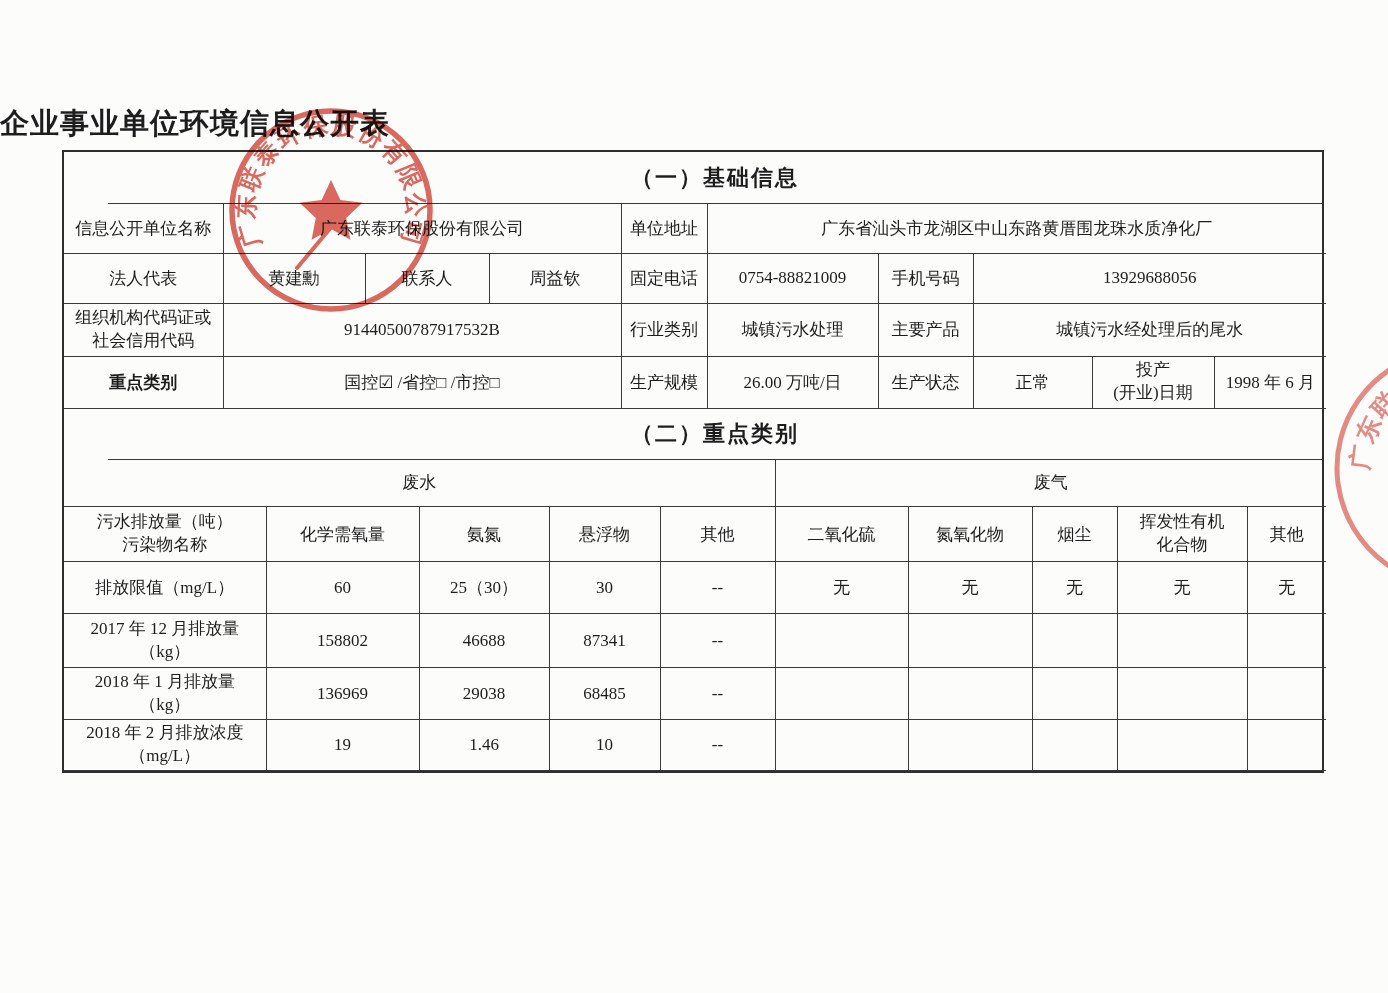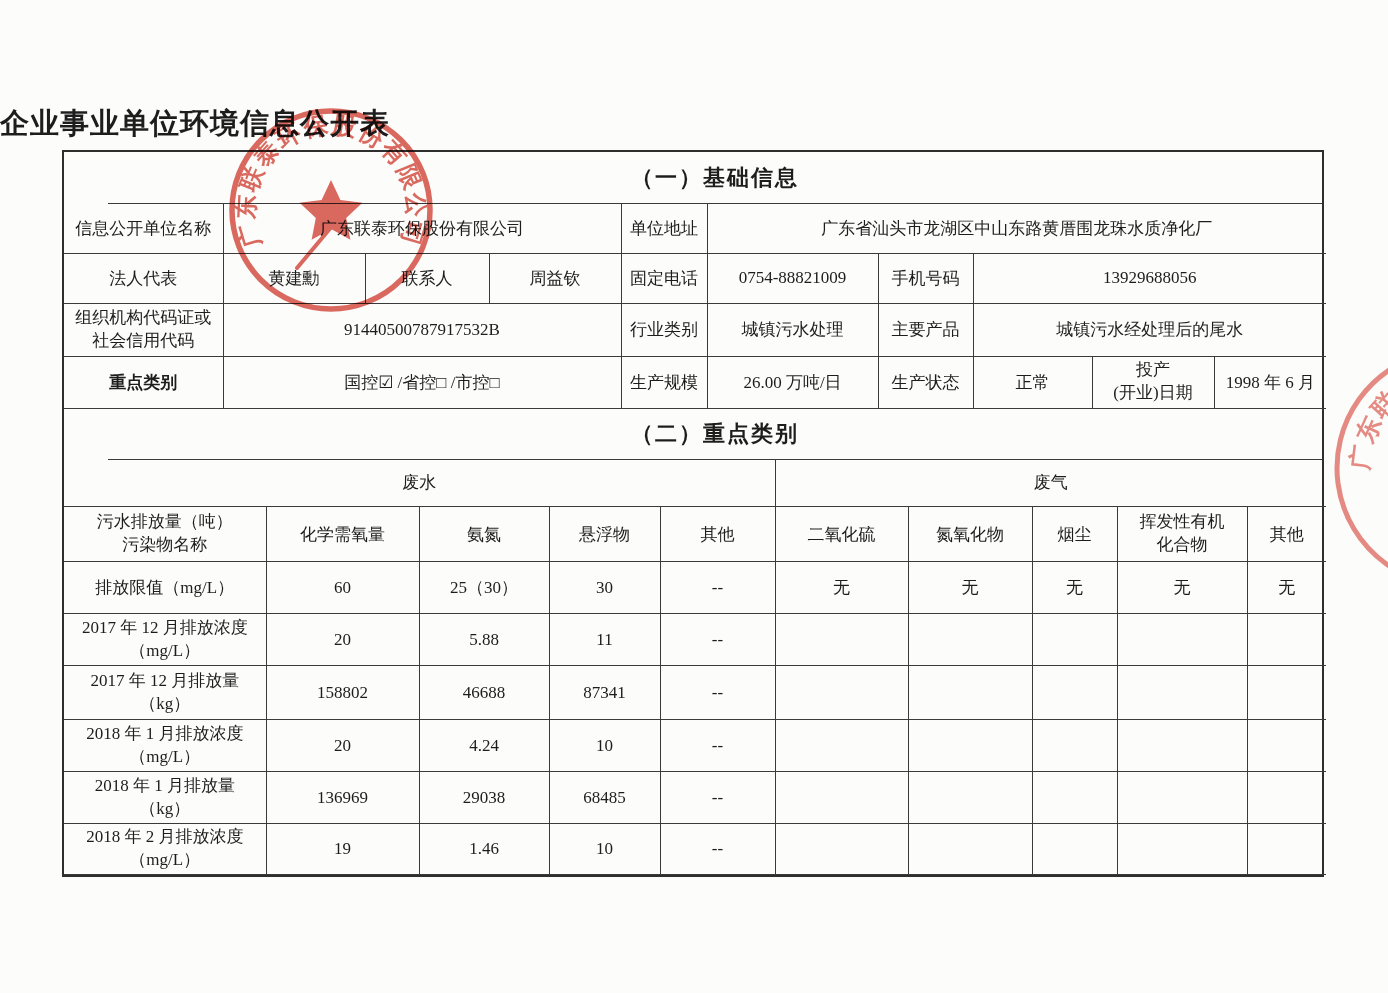--- a/index.html
+++ b/index.html
@@ -138,52 +138,26 @@
       <td>60</td>
       <td>25（30）</td>
       <td>30</td>
       <td>--</td>
       <td>无</td>
       <td>无</td>
       <td>无</td>
       <td>无</td>
       <td>无</td>
     </tr>
-    <tr style="height:52px">
-      <td class="pre">2017 年 12 月排放浓度
-（mg/L）</td>
-      <td>20</td>
-      <td>5.88</td>
-      <td>11</td>
-      <td>--</td>
-      <td></td>
-      <td></td>
-      <td></td>
-      <td></td>
-      <td></td>
-    </tr>
     <tr style="height:54px">
       <td class="pre">2017 年 12 月排放量
 （kg）</td>
       <td>158802</td>
       <td>46688</td>
       <td>87341</td>
-      <td>--</td>
-      <td></td>
-      <td></td>
-      <td></td>
-      <td></td>
-      <td></td>
-    </tr>
-    <tr style="height:52px">
-      <td class="pre">2018 年 1 月排放浓度
-（mg/L）</td>
-      <td>20</td>
-      <td>4.24</td>
-      <td>10</td>
       <td>--</td>
       <td></td>
       <td></td>
       <td></td>
       <td></td>
       <td></td>
     </tr>
     <tr style="height:52px">
       <td class="pre">2018 年 1 月排放量
 （kg）</td>

